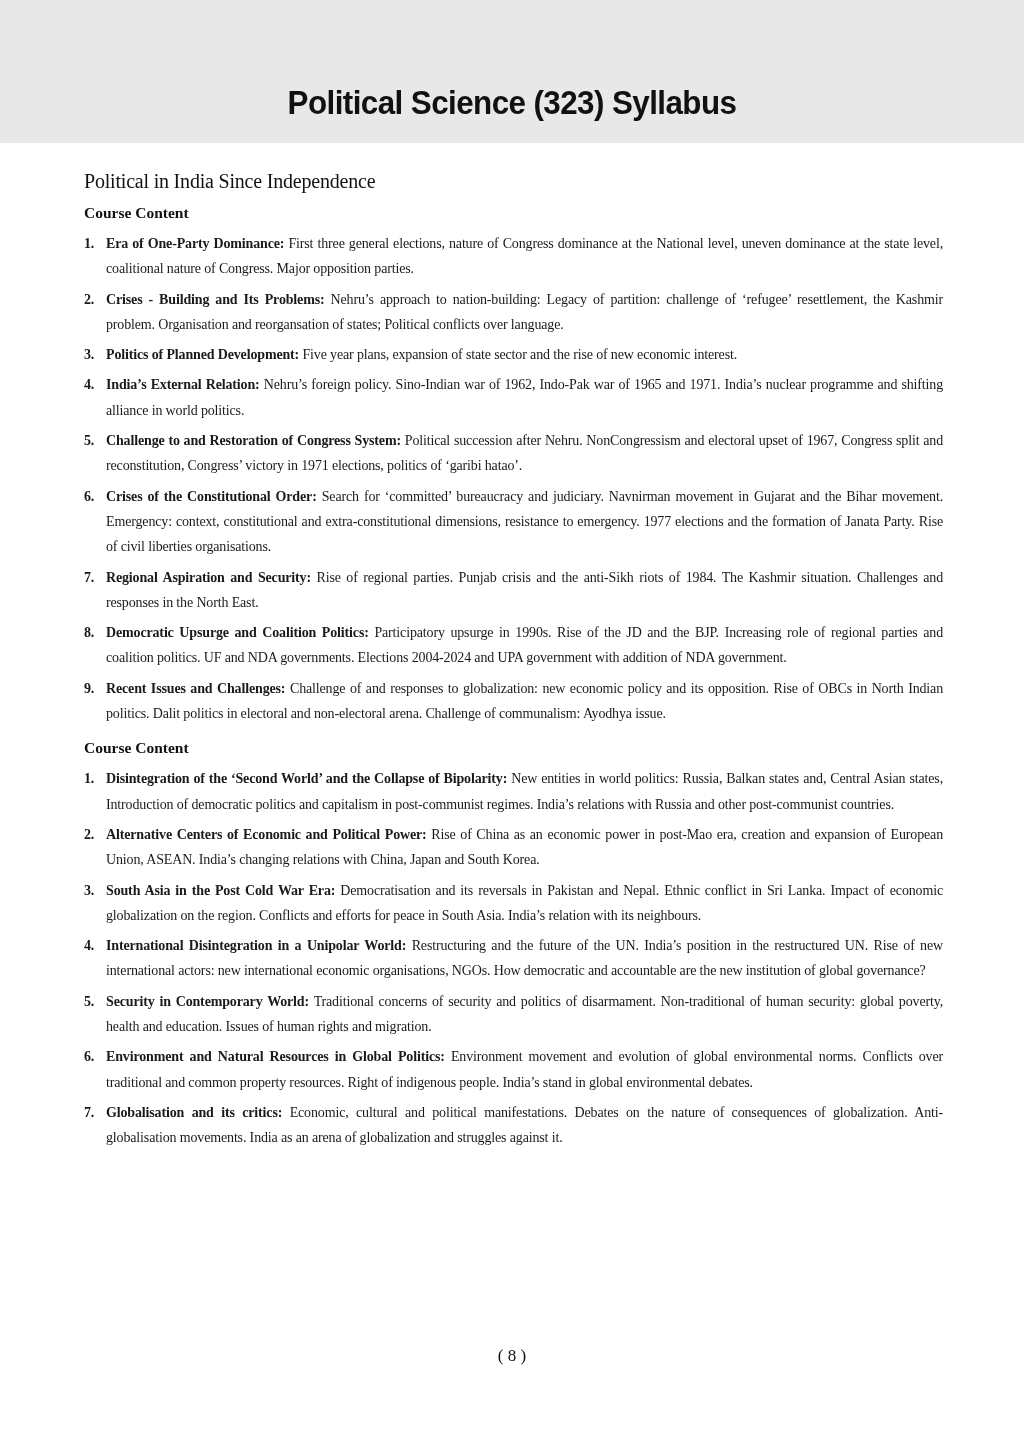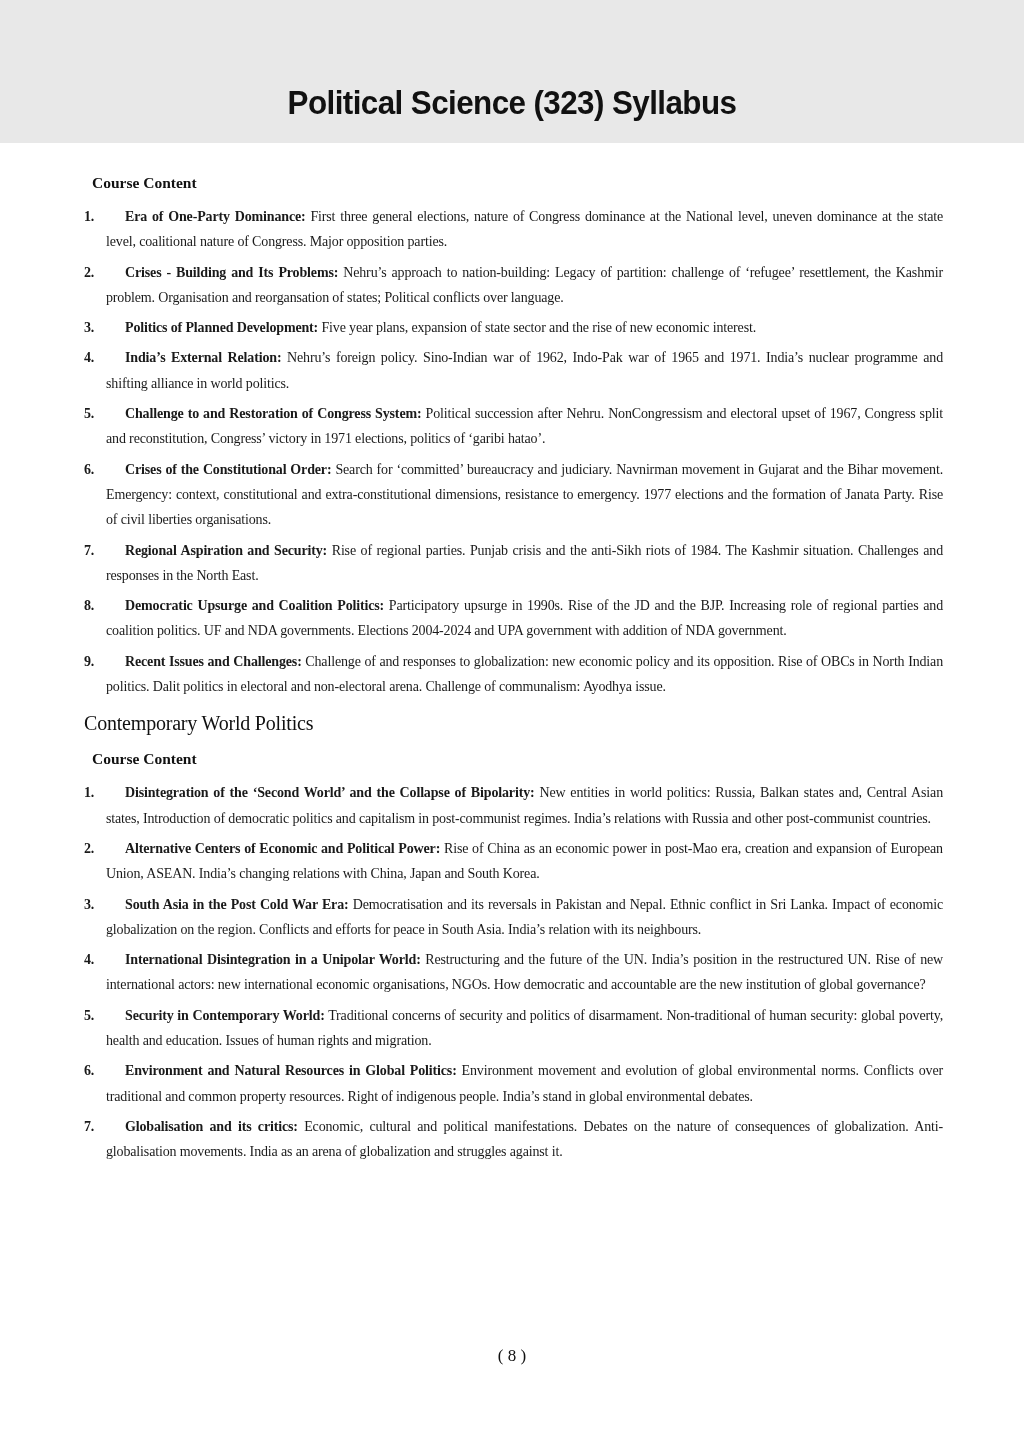--- a/index.html
+++ b/index.html
@@ -16,60 +16,60 @@
       position: absolute; left: 0; top: 84px; width: 1024px; text-align: center;
       font-family: "Liberation Sans", "DejaVu Sans", sans-serif; font-weight: bold;
       font-size: 33px; letter-spacing: -0.6px; color: #111; margin: 0;
       transform: scaleX(0.95);
     }
     .content { position: absolute; left: 84px; top: 166px; width: 859px; }
     .section-title {
       font-size: 20px; font-weight: normal; margin: 0; color: #111;
       letter-spacing: -0.2px; line-height: 30px;
     }
-    .subhead { font-size: 15.5px; margin: 8px; line-height: 26px; color: #111; }
+    .subhead { font-size: 15.5px; margin: 0; line-height: 26px; color: #111; }
     .sec1-sub { margin-top: 4px; }
     ol.items { list-style: none; margin: 0; padding: 0; }
     ol.items li {
       position: relative; padding-left: 22px; font-size: 14px; line-height: 25.3px;
       text-align: justify; margin-top: 5px; letter-spacing: -0.15px;
     }
     ol.items li .num { position: absolute; left: 0; top: 0; font-weight: bold; }
-    ol.items li .term { font-weight: bold; margin-left: 19px; }
+    ol.items li .term { font-weight: bold; }
     .section-2 { margin-top: 9px; }
     .page-number {
       position: absolute; left: 0; top: 1346px; width: 1024px; text-align: center;
       font-size: 17px; color: #111;
     }
   </style>
 </head>
 <body>
 
 <div class="header-band"></div>
 <h1 class="page-title">Political Science (323) Syllabus</h1>
 
 <div class="content">
 
   <div class="section">
+    <h2 class="section-title">Political in India Since Independence</h2>
     <h3 class="subhead sec1-sub">Course Content</h3>
     <ol class="items">
       <li><span class="num">1.</span><span class="term">Era of One-Party Dominance:</span><span> First three general elections, nature of Congress dominance at the National level, uneven dominance at the state level, coalitional nature of Congress. Major opposition parties.</span></li>
       <li><span class="num">2.</span><span class="term">Crises - Building and Its Problems:</span><span> Nehru’s approach to nation-building: Legacy of partition: challenge of ‘refugee’ resettlement, the Kashmir problem. Organisation and reorgansation of states; Political conflicts over language.</span></li>
       <li><span class="num">3.</span><span class="term">Politics of Planned Development:</span><span> Five year plans, expansion of state sector and the rise of new economic interest.</span></li>
       <li><span class="num">4.</span><span class="term">India’s External Relation:</span><span> Nehru’s foreign policy. Sino-Indian war of 1962, Indo-Pak war of 1965 and 1971. India’s nuclear programme and shifting alliance in world politics.</span></li>
       <li><span class="num">5.</span><span class="term">Challenge to and Restoration of Congress System:</span><span> Political succession after Nehru. NonCongressism and electoral upset of 1967, Congress split and reconstitution, Congress’ victory in 1971 elections, politics of ‘garibi hatao’.</span></li>
       <li><span class="num">6.</span><span class="term">Crises of the Constitutional Order:</span><span> Search for ‘committed’ bureaucracy and judiciary. Navnirman movement in Gujarat and the Bihar movement. Emergency: context, constitutional and extra-constitutional dimensions, resistance to emergency. 1977 elections and the formation of Janata Party. Rise of civil liberties organisations.</span></li>
       <li><span class="num">7.</span><span class="term">Regional Aspiration and Security:</span><span> Rise of regional parties. Punjab crisis and the anti-Sikh riots of 1984. The Kashmir situation. Challenges and responses in the North East.</span></li>
       <li><span class="num">8.</span><span class="term">Democratic Upsurge and Coalition Politics:</span><span> Participatory upsurge in 1990s. Rise of the JD and the BJP. Increasing role of regional parties and coalition politics. UF and NDA governments. Elections 2004-2024 and UPA government with addition of NDA government.</span></li>
       <li><span class="num">9.</span><span class="term">Recent Issues and Challenges:</span><span> Challenge of and responses to globalization: new economic policy and its opposition. Rise of OBCs in North Indian politics. Dalit politics in electoral and non-electoral arena. Challenge of communalism: Ayodhya issue.</span></li>
     </ol>
   </div>
 
   <div class="section section-2">
-    <h2 class="section-title">Contemporary World Politics</h2>
     <h3 class="subhead">Course Content</h3>
     <ol class="items">
       <li><span class="num">1.</span><span class="term">Disintegration of the ‘Second World’ and the Collapse of Bipolarity:</span><span> New entities in world politics: Russia, Balkan states and, Central Asian states, Introduction of democratic politics and capitalism in post-communist regimes. India’s relations with Russia and other post-communist countries.</span></li>
       <li><span class="num">2.</span><span class="term">Alternative Centers of Economic and Political Power:</span><span> Rise of China as an economic power in post-Mao era, creation and expansion of European Union, ASEAN. India’s changing relations with China, Japan and South Korea.</span></li>
       <li><span class="num">3.</span><span class="term">South Asia in the Post Cold War Era:</span><span> Democratisation and its reversals in Pakistan and Nepal. Ethnic conflict in Sri Lanka. Impact of economic globalization on the region. Conflicts and efforts for peace in South Asia. India’s relation with its neighbours.</span></li>
       <li><span class="num">4.</span><span class="term">International Disintegration in a Unipolar World:</span><span> Restructuring and the future of the UN. India’s position in the restructured UN. Rise of new international actors: new international economic organisations, NGOs. How democratic and accountable are the new institution of global governance?</span></li>
       <li><span class="num">5.</span><span class="term">Security in Contemporary World:</span><span> Traditional concerns of security and politics of disarmament. Non-traditional of human security: global poverty, health and education. Issues of human rights and migration.</span></li>
       <li><span class="num">6.</span><span class="term">Environment and Natural Resources in Global Politics:</span><span> Environment movement and evolution of global environmental norms. Conflicts over traditional and common property resources. Right of indigenous people. India’s stand in global environmental debates.</span></li>
       <li><span class="num">7.</span><span class="term">Globalisation and its critics:</span><span> Economic, cultural and political manifestations. Debates on the nature of consequences of globalization. Anti-globalisation movements. India as an arena of globalization and struggles against it.</span></li>
     </ol>

